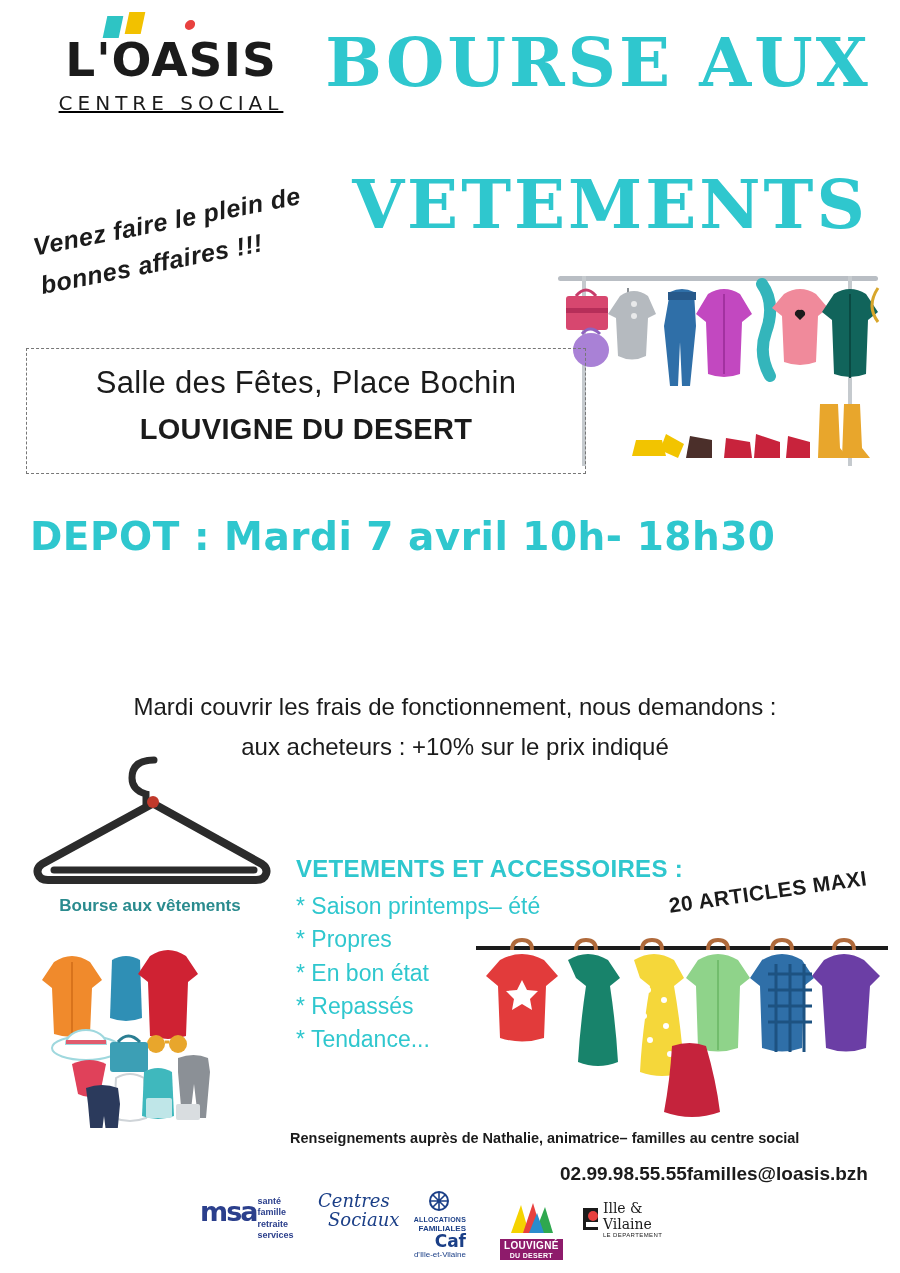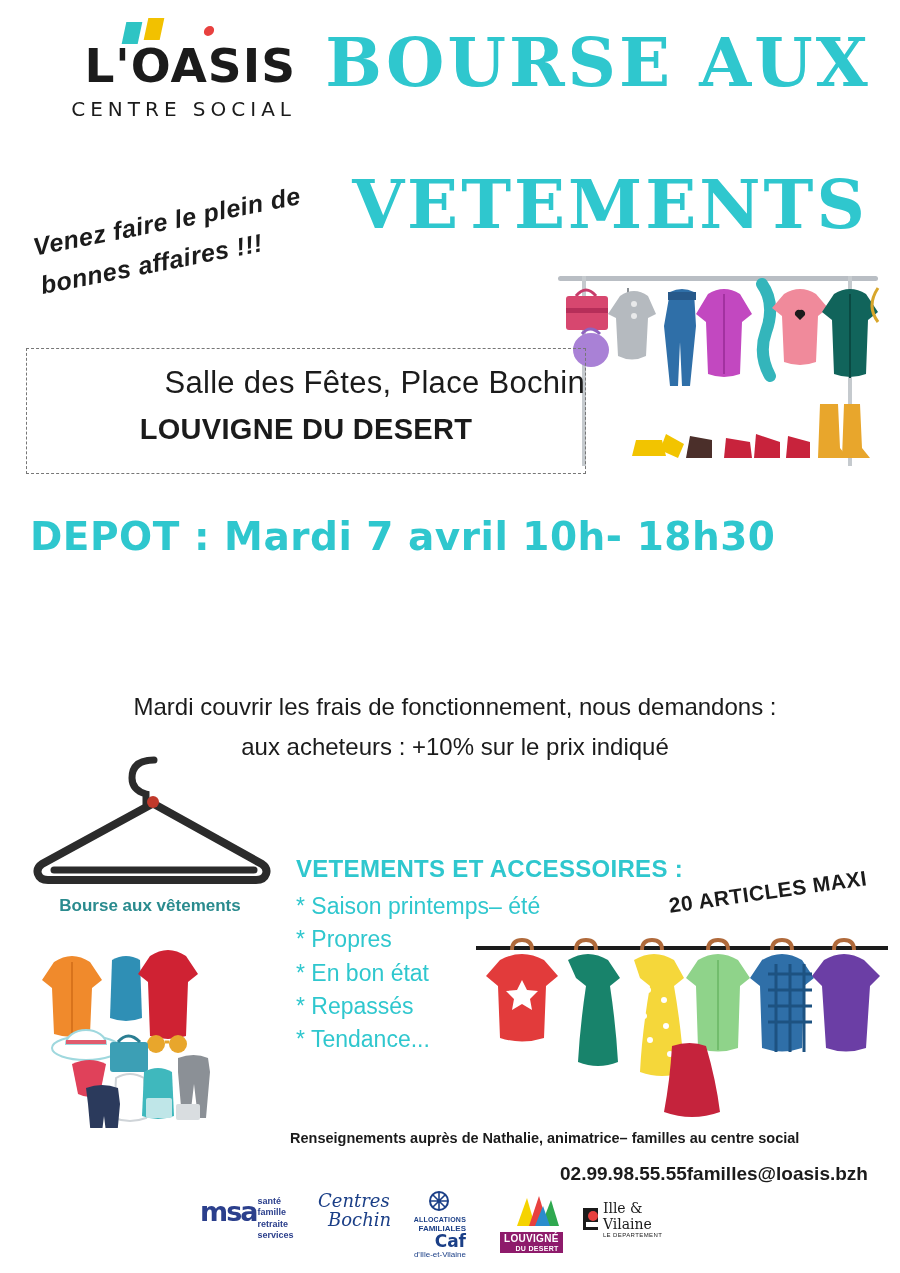--- a/index.html
+++ b/index.html
@@ -16,23 +16,24 @@
     width: 900px;
     height: 1273px;
     overflow: hidden;
     background: #ffffff;
   }
 
   
   .logo-block {
     position: absolute;
     left: 46px;
-    top: 42px;
+    top: 36px;
     width: 250px;
-    text-align: right;
+    text-align: center;
+    text-decoration: underline;
   }
   .logo-oasis {
     font-family: "DejaVu Sans", sans-serif;
     font-weight: bold;
     font-size: 47px;
     letter-spacing: 1px;
     color: #1b1b1b;
     line-height: 1;
     position: relative;
     display: inline-block;
@@ -112,21 +113,21 @@
     top: 348px;
     width: 560px;
     height: 126px;
     border: 1px dashed #777;
     box-sizing: border-box;
     padding-top: 16px;
   }
   .venue-line1 {
     font-size: 31px;
     color: #1b1b1b;
-    text-align: right;
+    text-align: center;
     letter-spacing: 0.3px;
   }
   .venue-line2 {
     font-size: 29px;
     font-weight: bold;
     color: #1b1b1b;
     text-align: center;
     margin-top: 12px;
     letter-spacing: 0.3px;
   }
@@ -276,21 +277,21 @@
   }
   .caf-big {
     font-family: "DejaVu Sans", sans-serif;
     font-size: 17px;
     font-weight: bold;
     color: #1b3f87;
     line-height: 1;
   }
   .caf-sub { font-size: 8px; color: #1b3f87; }
 
-  .lou-block { left: 310px; top: 8px; text-align: right; }
+  .lou-block { left: 310px; top: 15px; text-align: center; }
   .lou-name {
     font-size: 10px;
     font-weight: bold;
     color: #ffffff;
     background: #8e1b6b;
     padding: 1px 4px;
     letter-spacing: .3px;
   }
   .lou-sub {
     font-size: 7px;
@@ -494,21 +495,21 @@
       <div class="msa-words">
         <div>santé</div>
           <div>famille</div>
           <div>retraite</div>
           <div>services</div>
       </div>
     </div>
 
     <div class="flogo cs-block">
       <div class="cs-text">Centres</div>
-      <div class="cs-text" style="margin-left:10px;">Bochin</div>
+      <div class="cs-text" style="margin-left:10px;">Sociaux</div>
     </div>
 
     <div class="flogo caf-block">
       <svg width="54" height="22">
         <circle cx="27" cy="11" r="9" fill="none" stroke="#1b3f87" stroke-width="2"></circle>
         <path d="M27 2 l0 18 M18 11 l18 0 M21 5 l12 12 M33 5 l-12 12" stroke="#1b3f87" stroke-width="1.6"></path>
       </svg>
       <div class="caf-top">ALLOCATIONS</div>
       <div class="caf-mid">FAMILIALES</div>
       <div class="caf-big">Caf</div>

